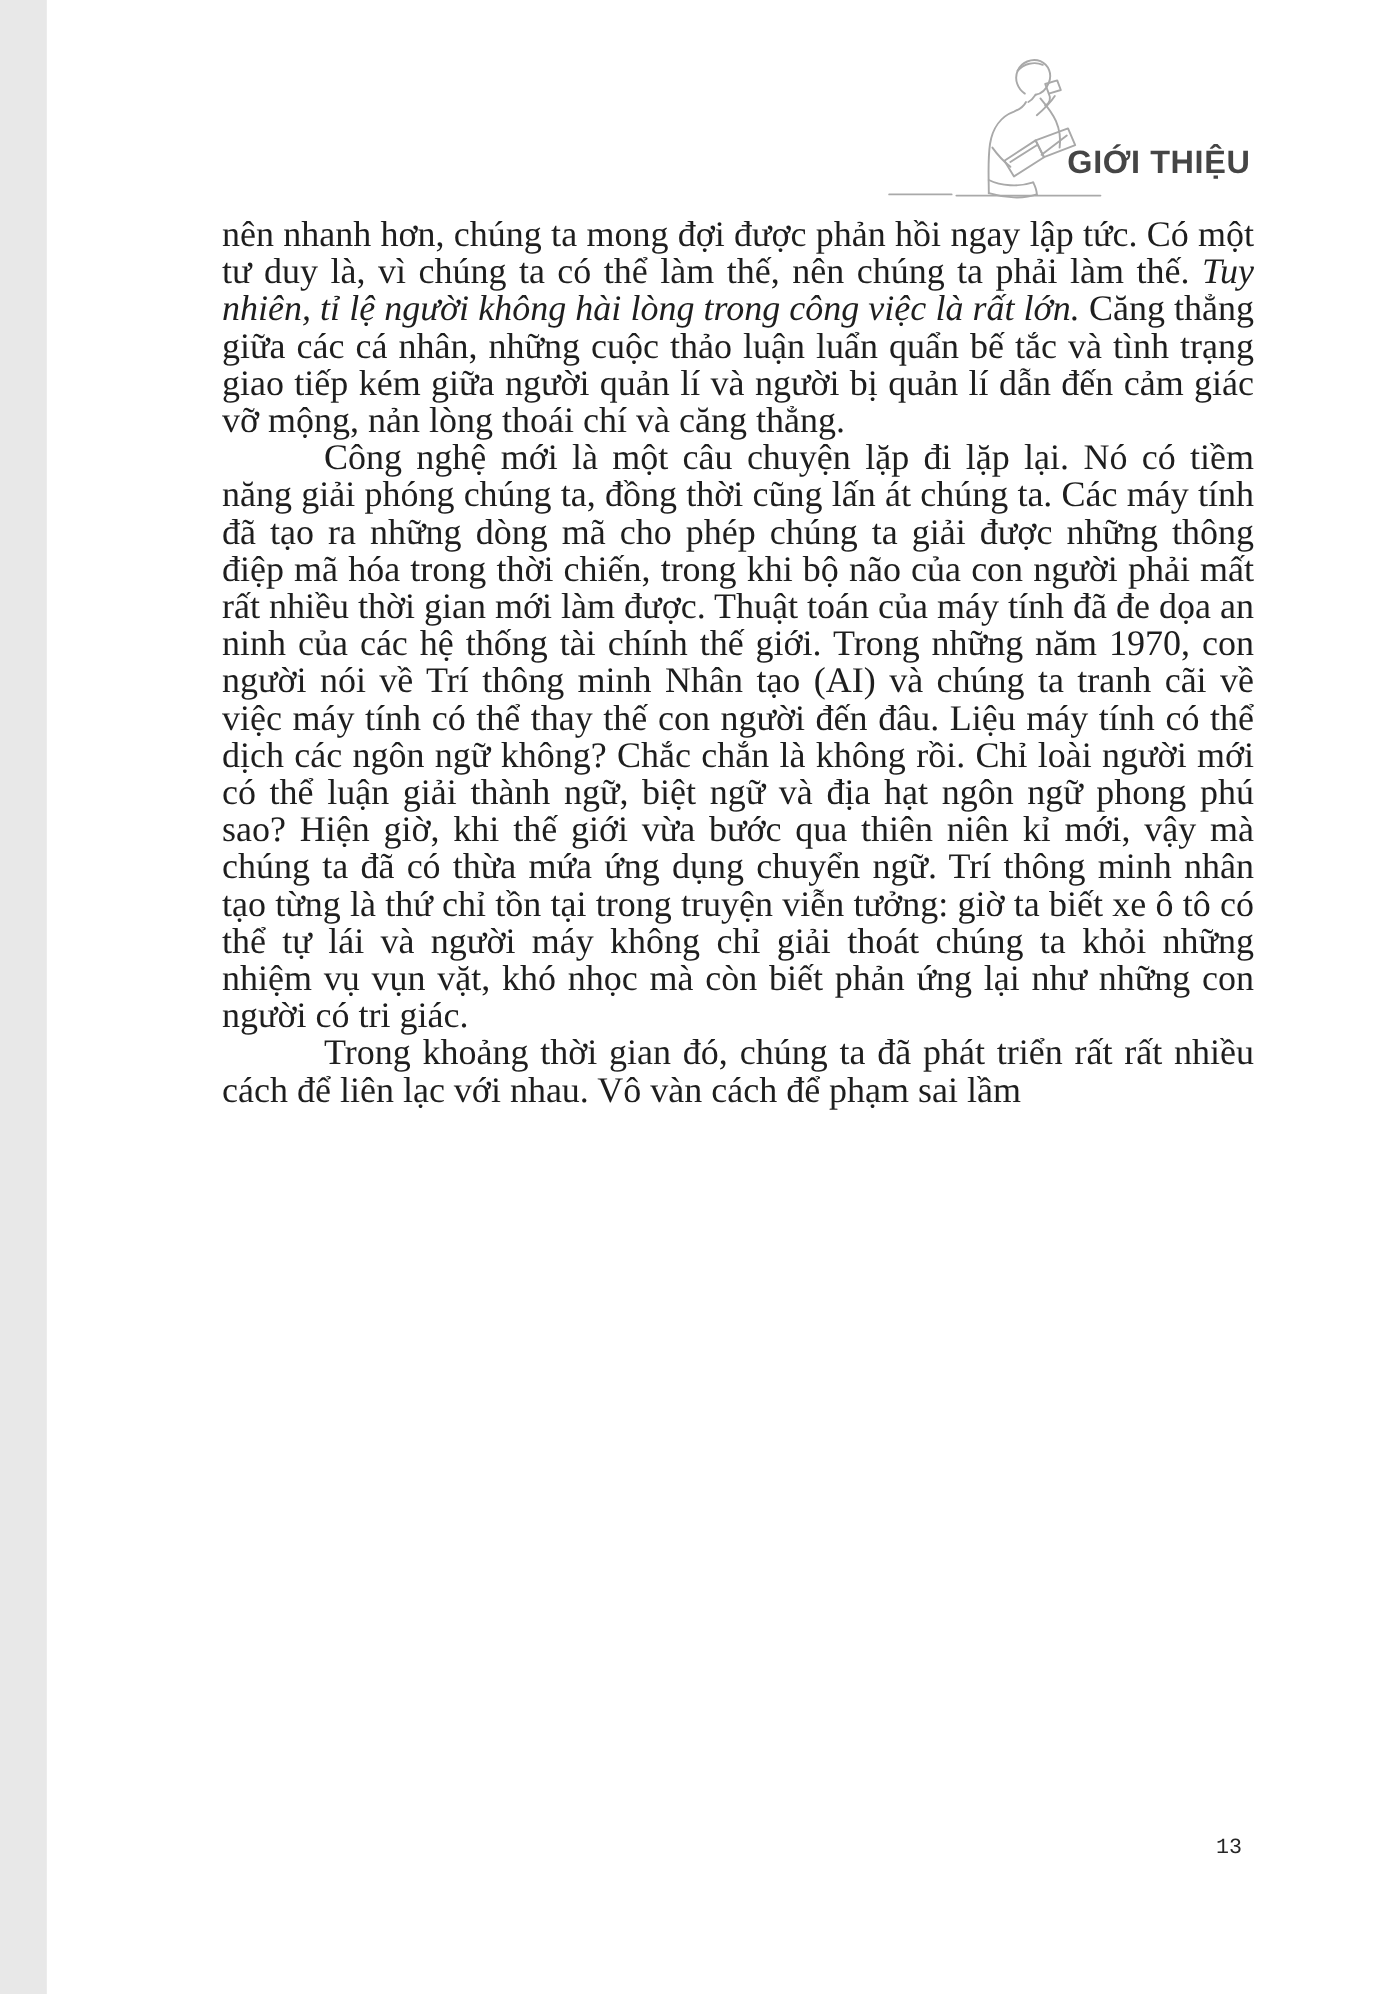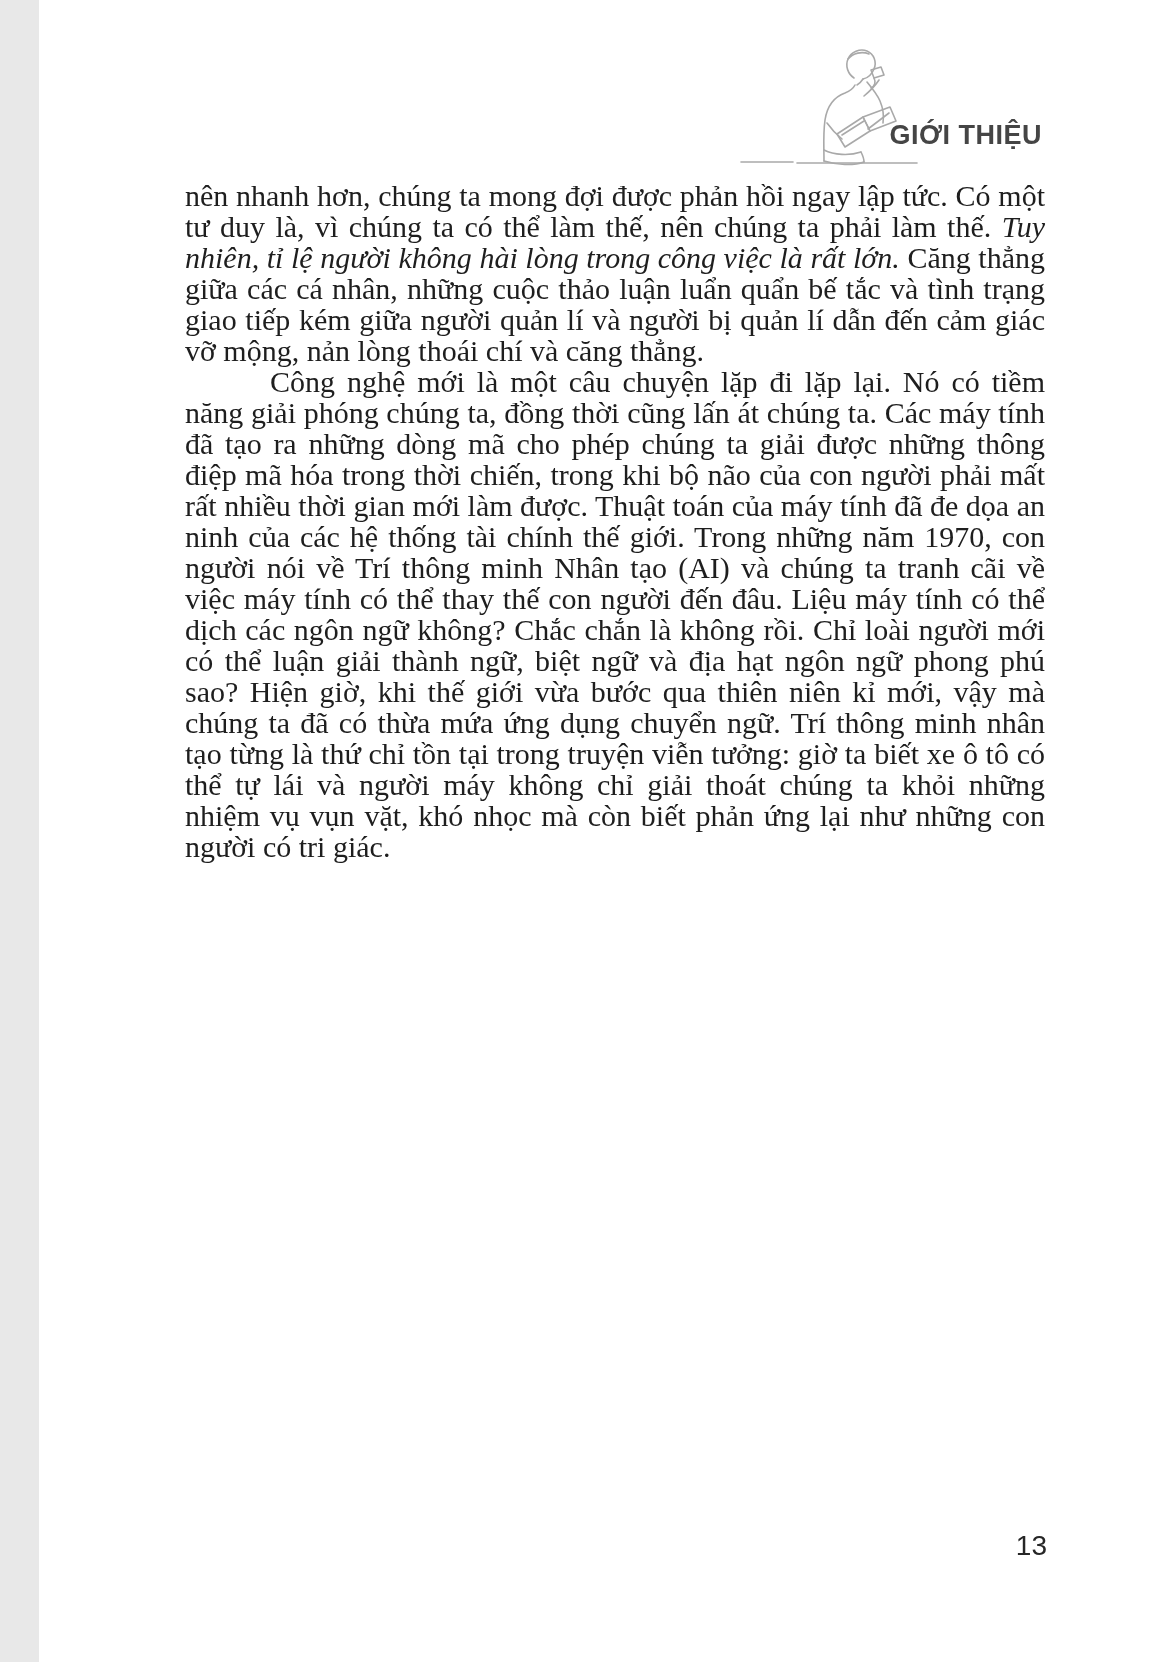--- a/index.html
+++ b/index.html
@@ -57,23 +57,23 @@
     line-height:31px;
     color:var(--text-color);
     text-align:justify;
   }
   .body-text p{margin:0;}
   .body-text p.indent{text-indent:85px;}
   .body-text span.italic{font-style:italic;}
   .page-number{
     position:absolute;
     top:1530px;
-    right:158px;
-    font-family:Liberation Sans, sans-serif;
-    font-size:28px;
+    right:170px;
+    font-family:Liberation Mono, monospace;
+    font-size:18px;
     color:#262626;
   }
 </style>
 </head>
 <body>
 
 <div class="page">
 
   <header class="page-header">
 
@@ -112,17 +112,18 @@
       <path d="M122 108 C124 112 125 115 125 118"></path>
 
       <path d="M85 117 C98 121 114 122 125 118"></path>
     </svg>
     <div class="header-title">GIỚI THIỆU</div>
   </header>
 
   <main class="body-text">
       <p class=""><span>nên nhanh hơn, chúng ta mong đợi được phản hồi ngay lập tức. Có một tư duy là, vì chúng ta có thể làm thế, nên chúng ta phải làm thế. </span><span class="italic">Tuy nhiên, tỉ lệ người không hài lòng trong công việc là rất lớn.</span><span> Căng thẳng giữa các cá nhân, những cuộc thảo luận luẩn quẩn bế tắc và tình trạng giao tiếp kém giữa người quản lí và người bị quản lí dẫn đến cảm giác vỡ mộng, nản lòng thoái chí và căng thẳng.</span></p>
       <p class="indent"><span>Công nghệ mới là một câu chuyện lặp đi lặp lại. Nó có tiềm năng giải phóng chúng ta, đồng thời cũng lấn át chúng ta. Các máy tính đã tạo ra những dòng mã cho phép chúng ta giải được những thông điệp mã hóa trong thời chiến, trong khi bộ não của con người phải mất rất nhiều thời gian mới làm được. Thuật toán của máy tính đã đe dọa an ninh của các hệ thống tài chính thế giới. Trong những năm 1970, con người nói về Trí thông minh Nhân tạo (AI) và chúng ta tranh cãi về việc máy tính có thể thay thế con người đến đâu. Liệu máy tính có thể dịch các ngôn ngữ không? Chắc chắn là không rồi. Chỉ loài người mới có thể luận giải thành ngữ, biệt ngữ và địa hạt ngôn ngữ phong phú sao? Hiện giờ, khi thế giới vừa bước qua thiên niên kỉ mới, vậy mà chúng ta đã có thừa mứa ứng dụng chuyển ngữ. Trí thông minh nhân tạo từng là thứ chỉ tồn tại trong truyện viễn tưởng: giờ ta biết xe ô tô có thể tự lái và người máy không chỉ giải thoát chúng ta khỏi những nhiệm vụ vụn vặt, khó nhọc mà còn biết phản ứng lại như những con người có tri giác.</span></p>
+      <p class="indent"><span>Trong khoảng thời gian đó, chúng ta đã phát triển rất rất nhiều cách để liên lạc với nhau. Vô vàn cách để phạm sai lầm</span></p>
     </main>
 
   <div class="page-number">13</div>
 
 </div>
 
 </body></html>

